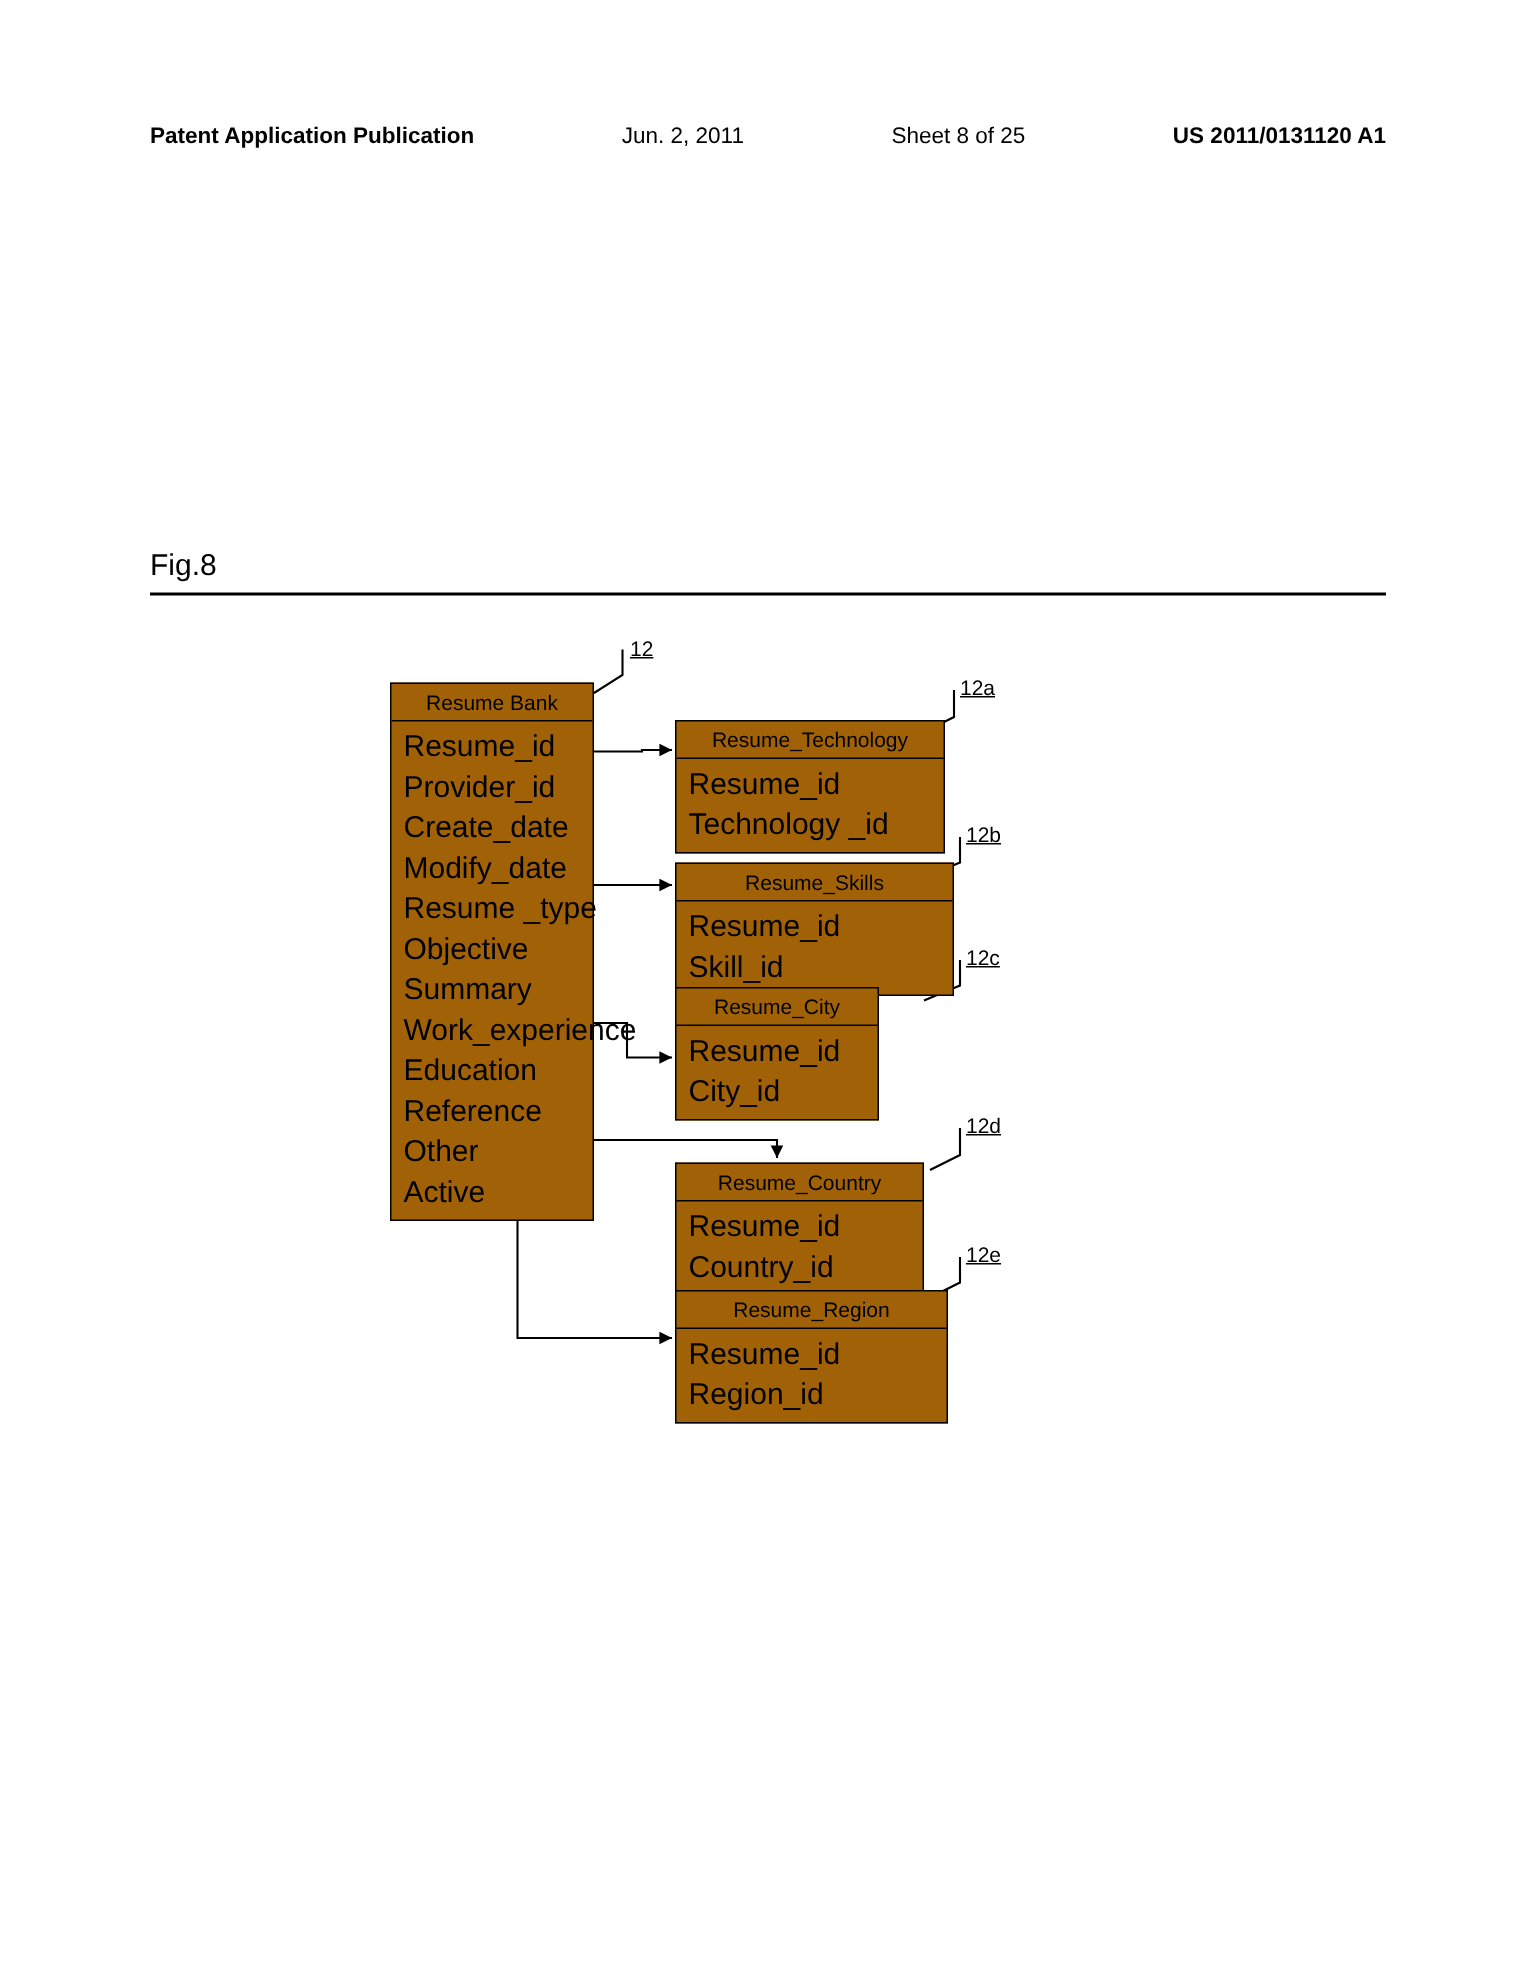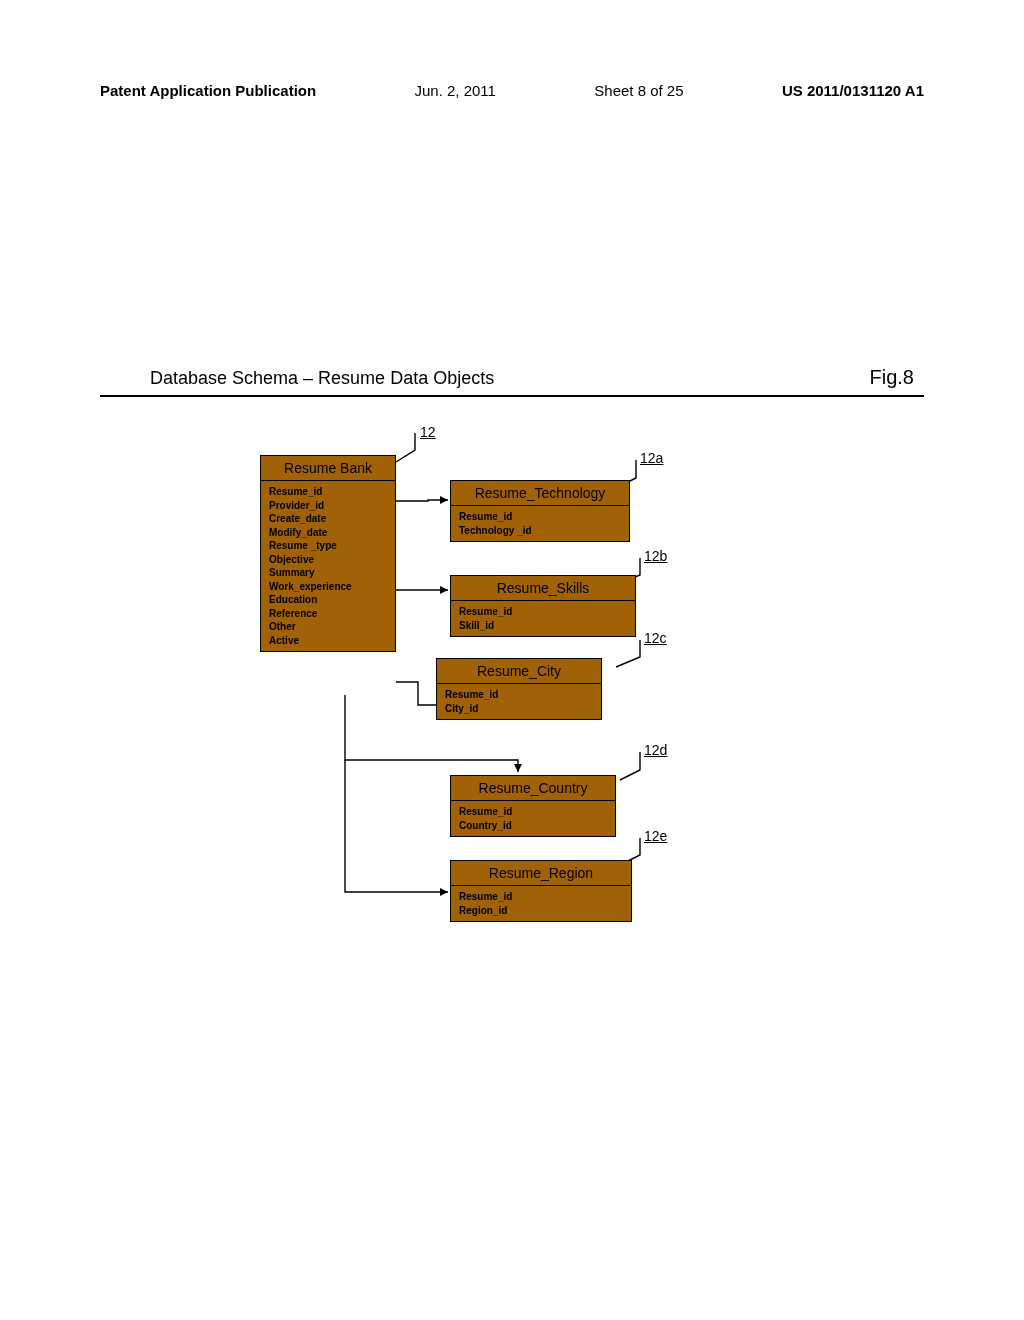--- a/index.html
+++ b/index.html
@@ -60,22 +60,21 @@
   }
   .entity .etitle {
     text-align: center;
     border-bottom: 1.5px solid #000;
     padding: 4px 6px;
     font-size: 14px;
   }
   .entity .efields {
     padding: 4px 8px;
     line-height: 1.35;
-    font-size: 10px;
-    font-weight: bold;
+    font-size: 20px;
   }
   .entity .efields div { white-space: nowrap; }
 
   .label {
     position: absolute;
     font-size: 14px;
     text-decoration: underline;
   }
 
   svg.wires {
@@ -89,21 +88,20 @@
 <body>
 
 <div class="header">
   <span class="pub">Patent Application Publication</span>
   <span class="date">Jun. 2, 2011</span>
   <span class="sheet">Sheet 8 of 25</span>
   <span class="patnum">US 2011/0131120 A1</span>
 </div>
 
 <div class="title-row">
-  <span class="title">Database Schema – Resume Data Objects</span>
   <span class="fig">Fig.8</span>
 </div>
 
 <div class="canvas">
 
   <svg class="wires">
     <defs>
       <marker id="arrow" markerWidth="8" markerHeight="8" refX="6" refY="3" orient="auto">
         <path d="M0,0 L6,3 L0,6 Z" fill="#000"></path>
       </marker>
@@ -159,21 +157,21 @@
   </div>
 
   <div class="entity" style="left:350px; top:155px; width:186px;">
     <div class="etitle">Resume_Skills</div>
     <div class="efields">
       <div>Resume_id</div>
       <div>Skill_id</div>
     </div>
   </div>
 
-  <div class="entity" style="left:336px; top:238px; width:166px;">
+  <div class="entity" style="left:350px; top:238px; width:136px;">
     <div class="etitle">Resume_City</div>
     <div class="efields">
       <div>Resume_id</div>
       <div>City_id</div>
     </div>
   </div>
 
   <div class="entity" style="left:350px; top:355px; width:166px;">
     <div class="etitle">Resume_Country</div>
     <div class="efields">

